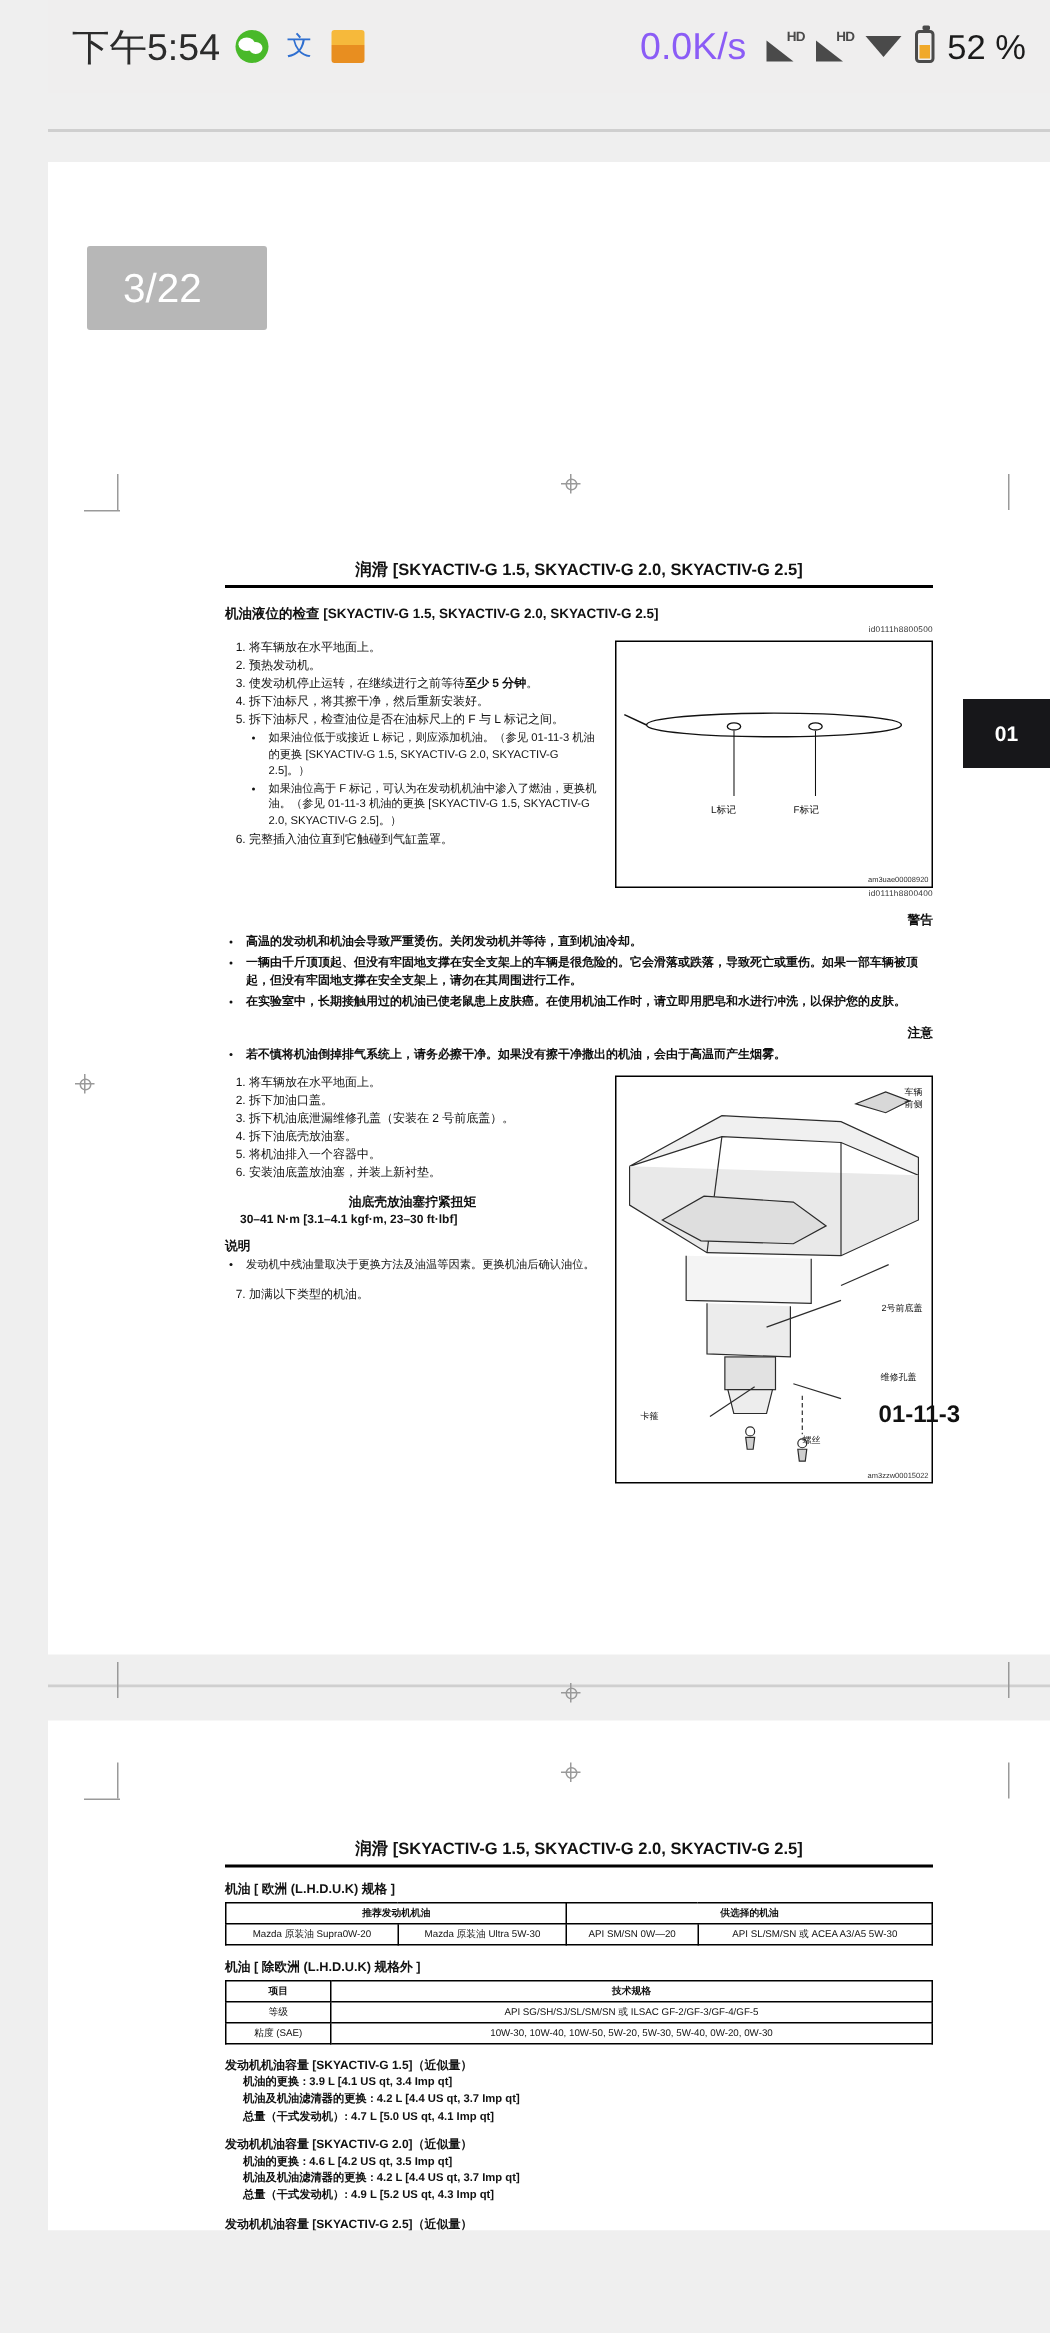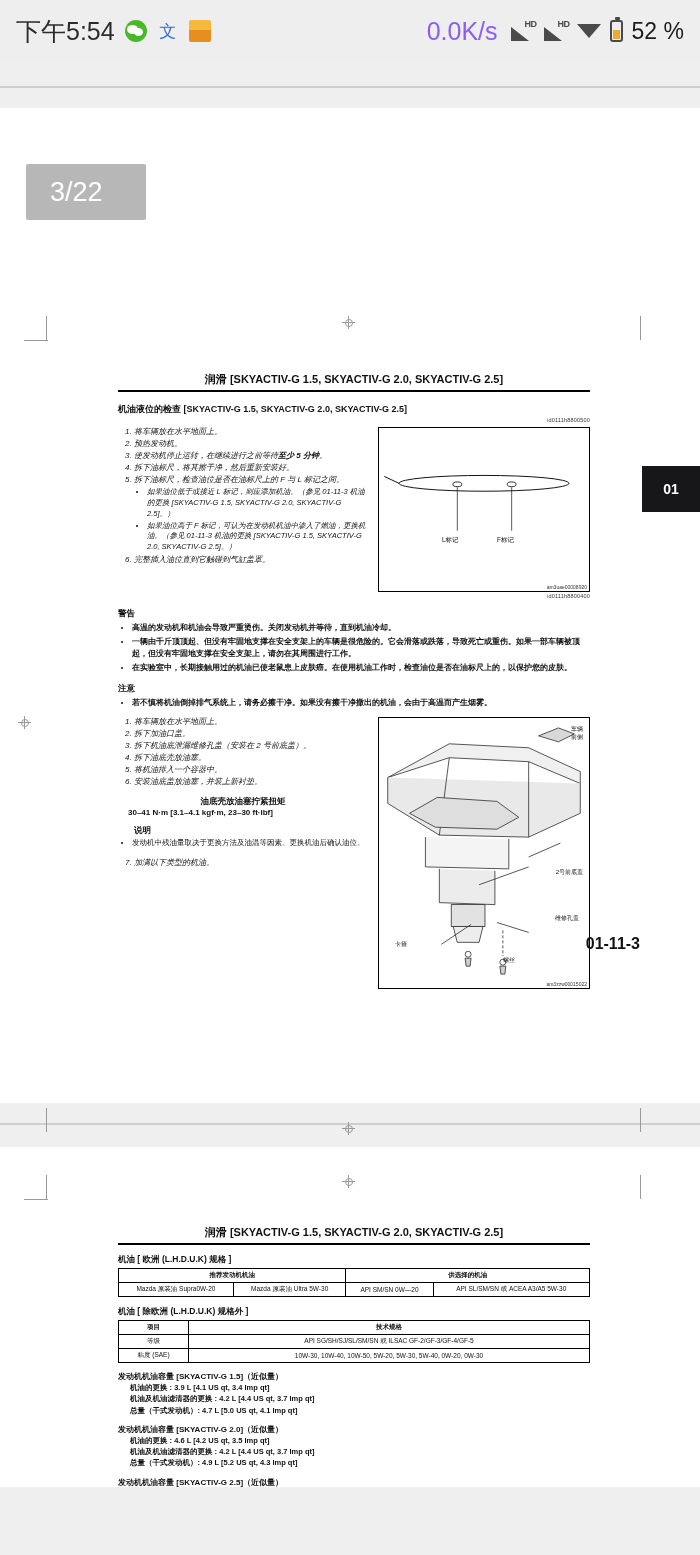--- a/index.html
+++ b/index.html
@@ -4,21 +4,21 @@
 <style>
   * { box-sizing: border-box; }
   html, body { margin: 0; padding: 0; }
   body {
     width: 700px;
     background: #efefef;
     font-family: "Liberation Sans", sans-serif;
     color: #111;
     -webkit-font-smoothing: antialiased;
   }
-  .screen { width: 700px; position: relative; }
+  .screen { width: 700px; position: relative; padding-left: 32px; }
 
   
   .statusbar {
     height: 62px;
     background: #efeeee;
     display: flex;
     align-items: center;
     padding: 0 16px;
     justify-content: space-between;
   }
@@ -130,34 +130,34 @@
     letter-spacing: 0.2px;
   }
   .cols { display: flex; gap: 10px; }
   .col-left { width: 250px; }
   .col-right { flex: 1; }
 
   ol.steps, ul.bul {
     margin: 3px 0 0 0; padding-left: 16px;
   }
   ol.steps { list-style: decimal; }
-  ol.steps > li { font-size: 8px; line-height: 1.45; margin-bottom: 0.5px; font-style: italic; }
+  ol.steps > li { font-size: 8px; line-height: 1.45; margin-bottom: 0.5px; }
   ul.bul { list-style: disc; padding-left: 13px; margin-top: 1px; }
   ul.bul > li { font-size: 7.5px; line-height: 1.45; margin-bottom: 1px; }
   .b { font-weight: bold; }
 
-  .warn-head { font-size: 8.5px; font-weight: bold; margin-top: 9px; }
+  .warn-head { font-size: 8.5px; font-weight: bold; margin-top: 9px; text-align: right; }
   ul.warn { list-style: disc; padding-left: 14px; margin: 2px 0 0 0; }
   ul.warn > li { font-size: 8px; font-weight: bold; line-height: 1.5; margin-bottom: 2px; }
 
   .spec-box { margin-top: 8px; }
   .spec-t { font-size: 8.5px; font-weight: bold; text-align: center; }
   .spec-v { font-size: 8px; font-weight: bold; margin-left: 10px; }
 
-  .note-head { font-size: 8.5px; font-weight: bold; margin-top: 8px; margin-left: 16px; }
+  .note-head { font-size: 8.5px; font-weight: bold; margin-top: 8px; }
 
   .fig {
     border: 1px solid #000; background: #fff; position: relative;
   }
   .fig-cap {
     position: absolute; right: 2px; bottom: 1px;
     font-size: 5px; color: #333;
   }
   .fig-1 { height: 165px; margin-top: 4px; }
   .fig-2 { height: 272px; margin-top: 4px; }
@@ -280,21 +280,21 @@
           </div>
         </div>
       </div>
 
       <div class="doc-id">id0111h8800400</div>
 
       <div class="warn-head">警告</div>
       <ul class="warn">
         <li>高温的发动机和机油会导致严重烫伤。关闭发动机并等待，直到机油冷却。</li>
         <li>一辆由千斤顶顶起、但没有牢固地支撑在安全支架上的车辆是很危险的。它会滑落或跌落，导致死亡或重伤。如果一部车辆被顶起，但没有牢固地支撑在安全支架上，请勿在其周围进行工作。</li>
-        <li>在实验室中，长期接触用过的机油已使老鼠患上皮肤癌。在使用机油工作时，检查油位是否在油标尺上的，以保护您的皮肤。</li>
+        <li>在实验室中，长期接触用过的机油已使老鼠患上皮肤癌。在使用机油工作时，请立即用肥皂和水进行冲洗，以保护您的皮肤。</li>
       </ul>
 
       <div class="warn-head">注意</div>
       <ul class="warn">
         <li>若不慎将机油倒掉排气系统上，请务必擦干净。如果没有擦干净撒出的机油，会由于高温而产生烟雾。</li>
       </ul>
 
       <div class="cols" style="margin-top:4px;">
         <div class="col-left">
           <ol class="steps">

